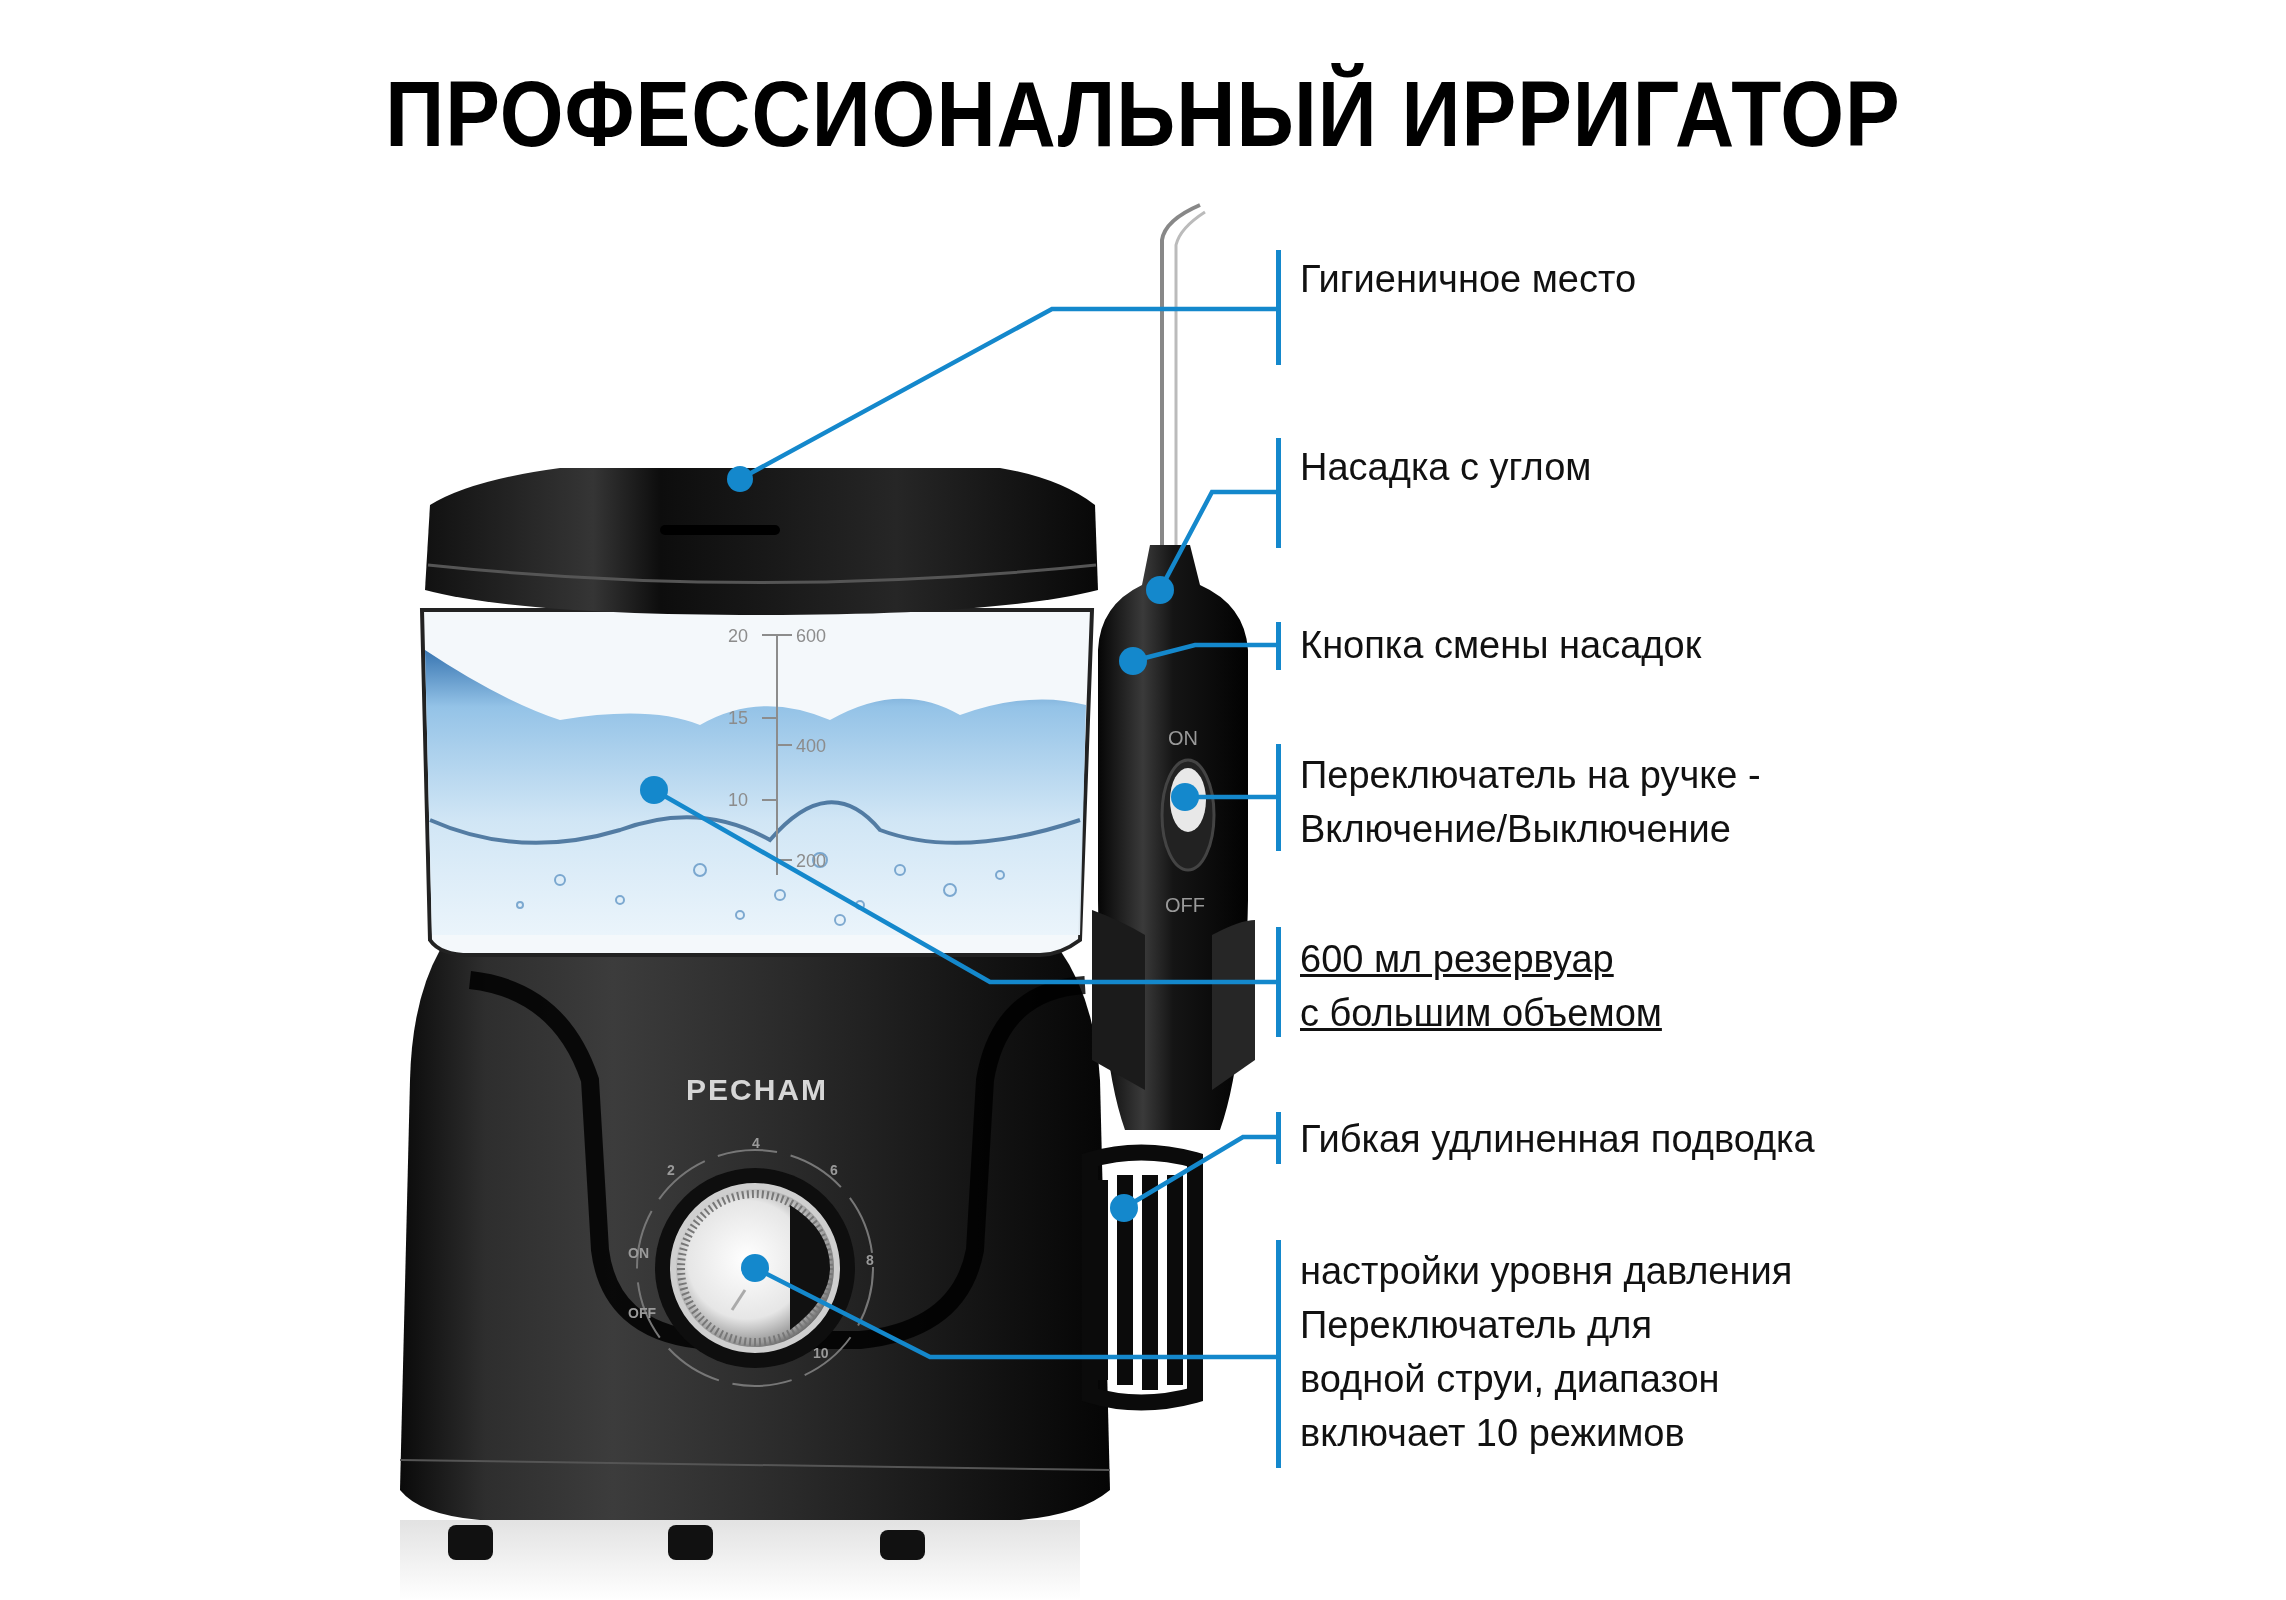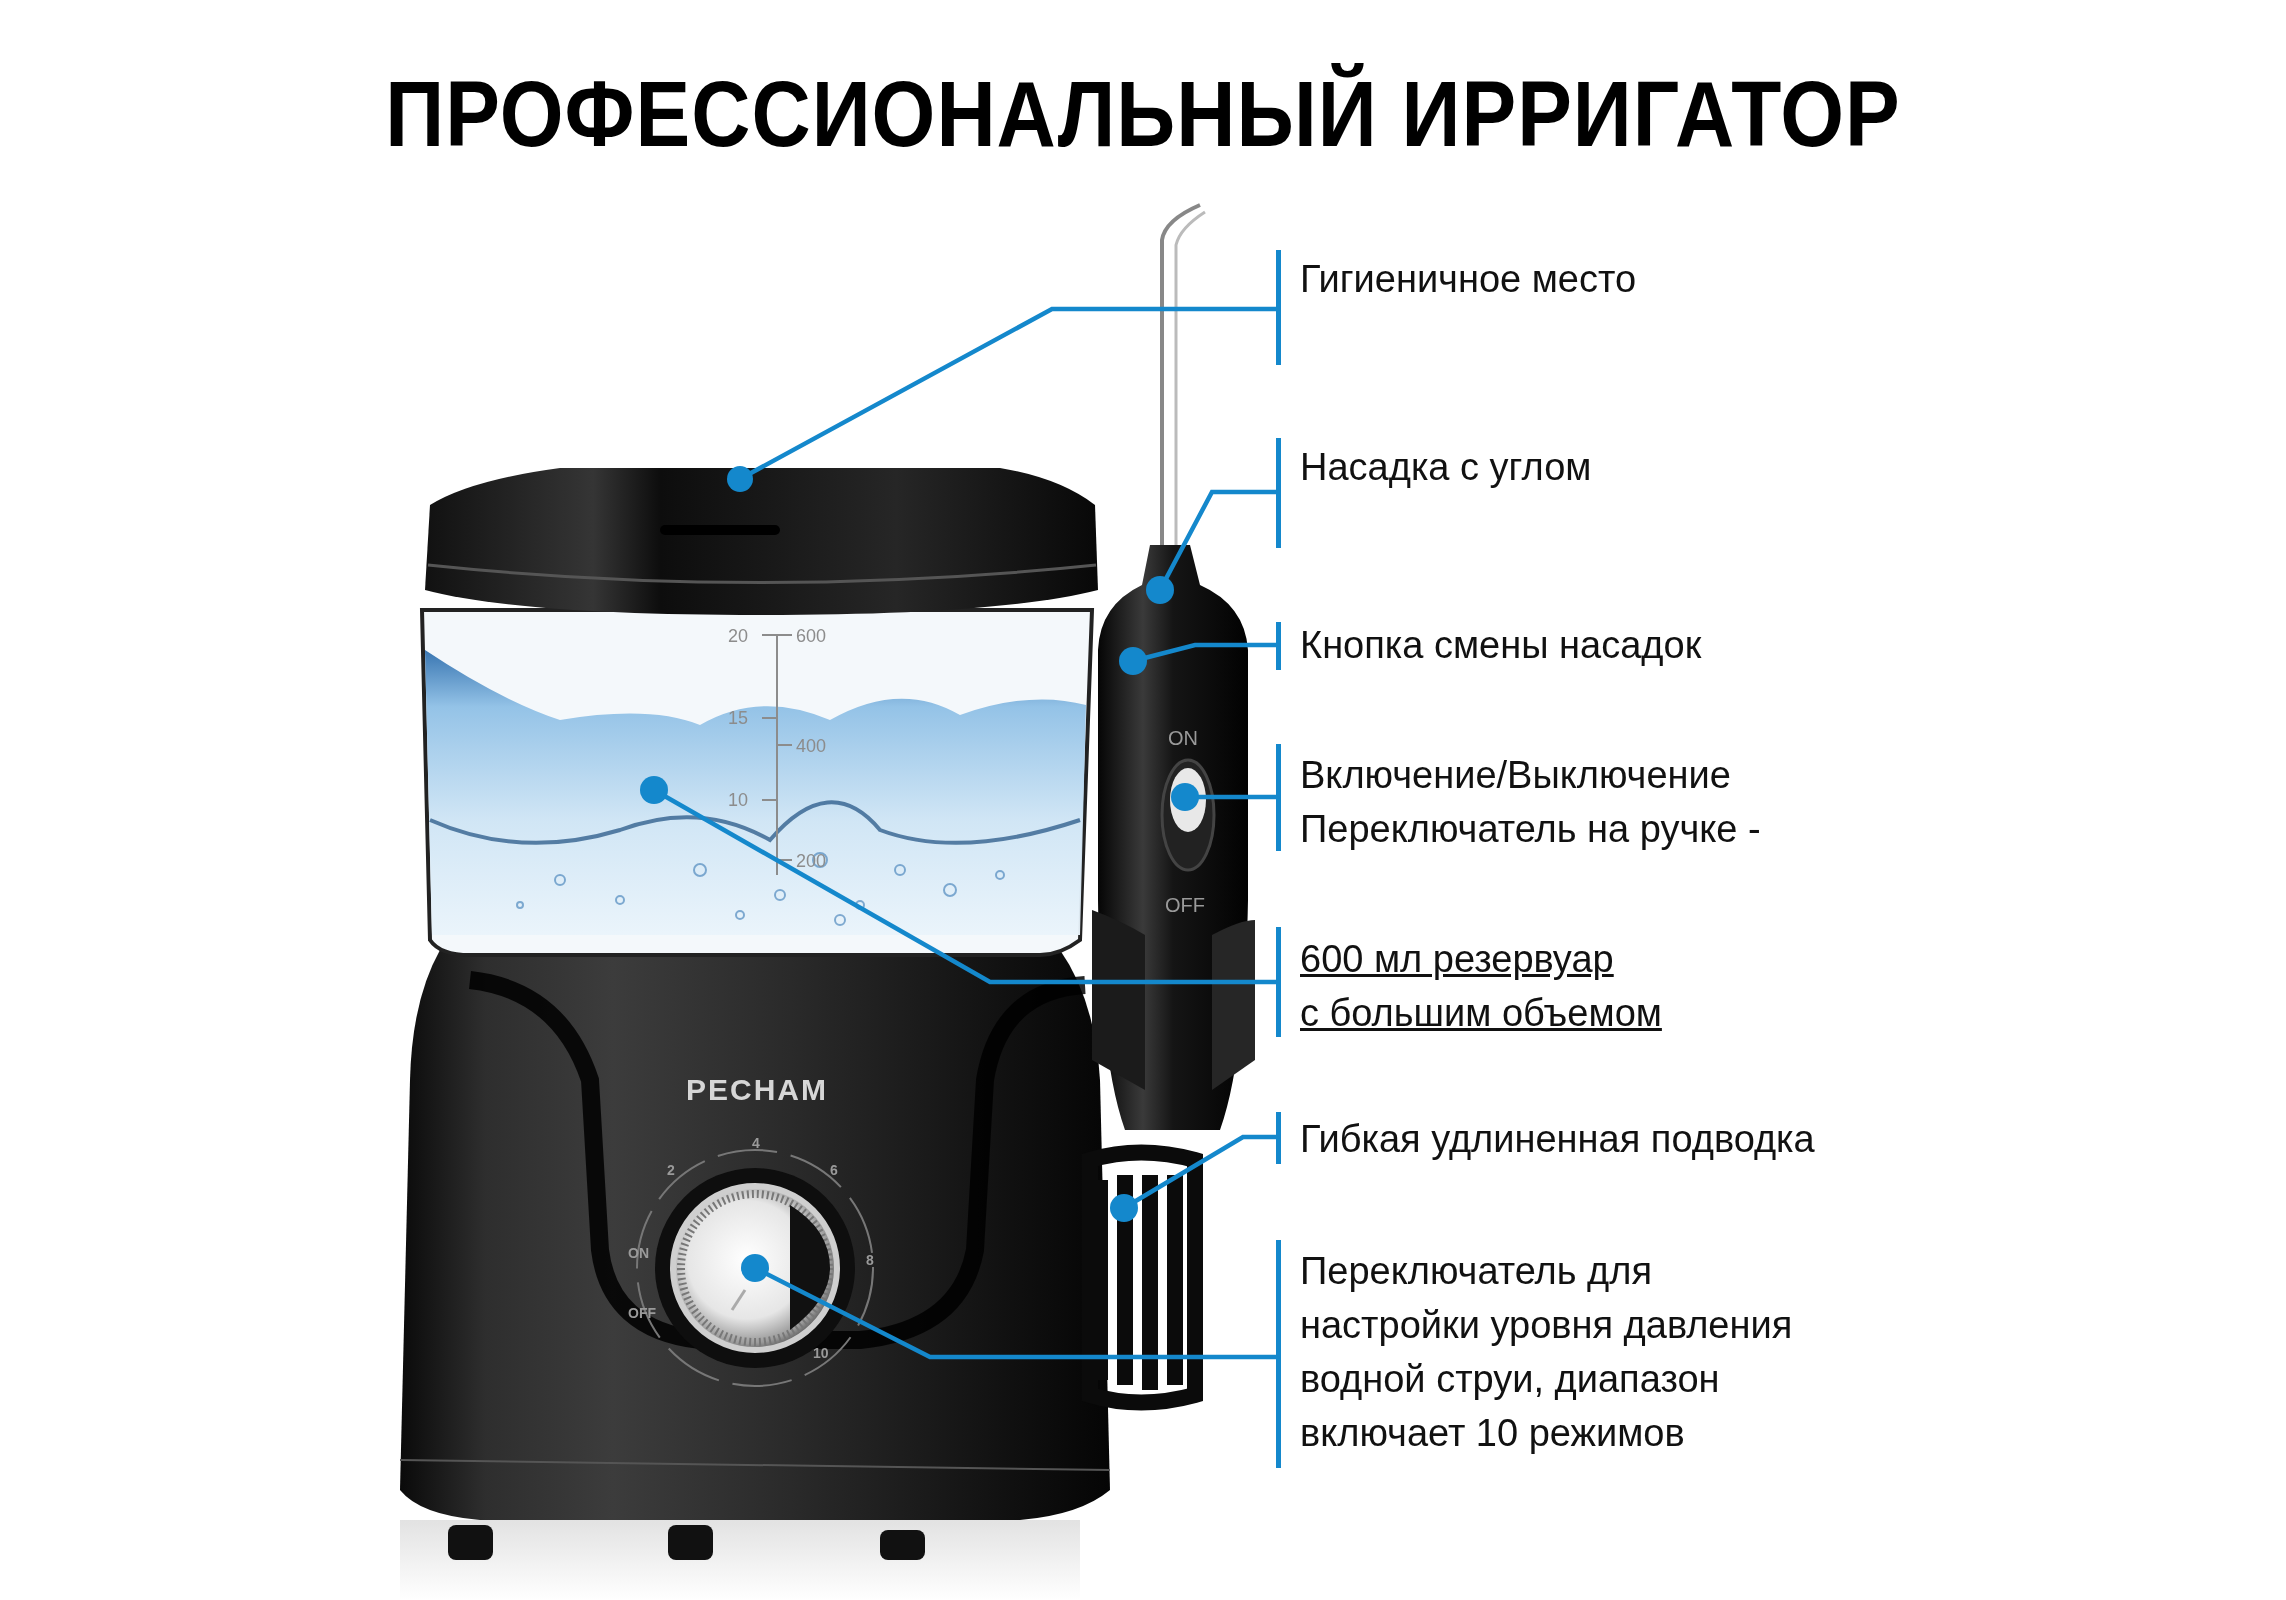--- a/index.html
+++ b/index.html
@@ -192,34 +192,34 @@
   <div>Насадка с углом</div>
 </div>
 
 <div class="vbar" style="top:622px;height:48px;"></div>
 <div class="callout-text" style="top:618px;">
   <div>Кнопка смены насадок</div>
 </div>
 
 <div class="vbar" style="top:744px;height:107px;"></div>
 <div class="callout-text" style="top:748px;">
+  <div>Переключатель на ручке -</div>
   <div>Включение/Выключение</div>
-  <div>Переключатель на ручке -</div>
 </div>
 
 <div class="vbar" style="top:927px;height:110px;"></div>
 <div class="callout-text" style="top:932px;text-decoration:underline;">
   <div>600 мл резервуар</div>
   <div>с большим объемом</div>
 </div>
 
 <div class="vbar" style="top:1112px;height:52px;"></div>
 <div class="callout-text" style="top:1112px;">
   <div>Гибкая удлиненная подводка</div>
 </div>
 
 <div class="vbar" style="top:1240px;height:228px;"></div>
 <div class="callout-text" style="top:1244px;">
+  <div>настройки уровня давления</div>
   <div>Переключатель для</div>
-  <div>настройки уровня давления</div>
   <div>водной струи, диапазон</div>
   <div>включает 10 режимов</div>
 </div>
 
 </body></html>

